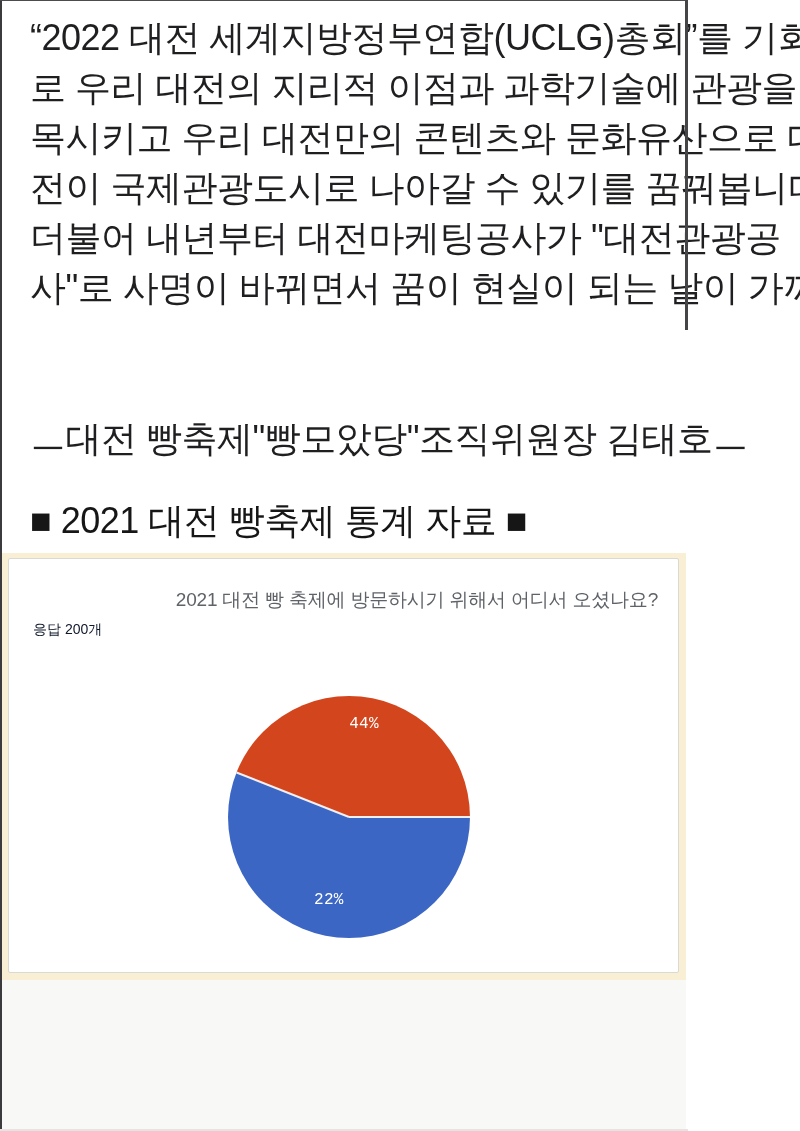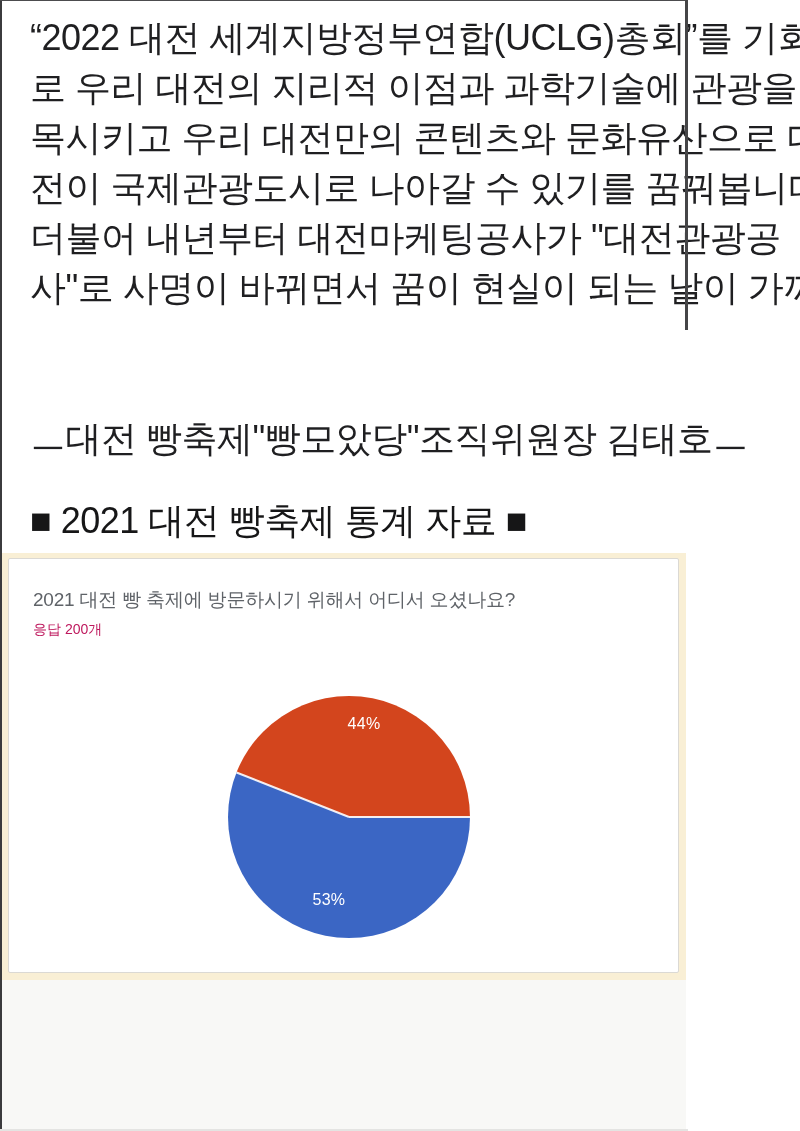--- a/index.html
+++ b/index.html
@@ -32,33 +32,33 @@
     font-size: 36px; letter-spacing: -0.5px; white-space: nowrap; color: #161617;
   }
 
   
   .embed {
     position: absolute; left: 2px; right: 2px; top: 553px; height: 427px;
     background: #f9efd5;
   }
   .form-card {
     position: absolute; left: 6px; right: 7px; top: 5px; bottom: 7px;
-    background: #ffffff; border: 1px solid #dbd9d4; border-radius: 2px;
+    background: #ffffff; border: 1px solid #dbd9d4; border-radius: 2px; text-align: right;
   }
   .card-title {
     position: absolute; left: 24px; top: 28px; right: 20px;
     font-size: 19px; color: #5f6368; letter-spacing: -0.2px; white-space: nowrap;
   }
   .card-subtitle {
     position: absolute; left: 24px; top: 62px;
-    font-size: 14px; color: #be185d;
+    font-size: 14px; color: #0f172a;
   }
 
   
-  .pie-wrap { position: absolute; left: 219px; top: 137px; width: 242px; height: 242px; }
+  .pie-wrap { position: absolute; left: 219px; top: 137px; width: 242px; height: 242px; font-family: Liberation Mono, monospace; }
   .pie {
     position: absolute; inset: 0; border-radius: 50%;
     background: #cccccc; 
   }
   .pie-divider {
     position: absolute; left: 50%; top: 50%; width: 121px; height: 2px; margin-top: -1px;
     background: rgba(255,255,255,0.9); transform-origin: 0 50%;
   }
   .slice-label {
     position: absolute; transform: translate(-50%, -50%);
@@ -97,21 +97,21 @@
   <div class="embed">
     <div class="form-card">
       <div class="card-title">2021 대전 빵 축제에 방문하시기 위해서 어디서 오셨나요?</div>
       <div class="card-subtitle">응답 200개</div>
 
       <div class="pie-wrap">
         <div class="pie" id="pie" style="background: conic-gradient(from 90deg, rgb(59, 102, 196) 0deg, rgb(59, 102, 196) 201.6deg, rgb(211, 69, 29) 201.6deg, rgb(211, 69, 29) 360deg);"></div>
         <div class="pie-divider" id="divider-start" style="transform: rotate(0deg);"></div>
         <div class="pie-divider" id="divider-end" style="transform: rotate(201.6deg);"></div>
         <div class="slice-label l44">44%</div>
-        <div class="slice-label l56">53%</div>
+        <div class="slice-label l56">22%</div>
       </div>
 
     </div>
   </div>
 
   <div class="below"></div>
 
   <div class="edge-left"></div>
   <div class="edge-top"></div>
   <div class="scrollbar"></div>

